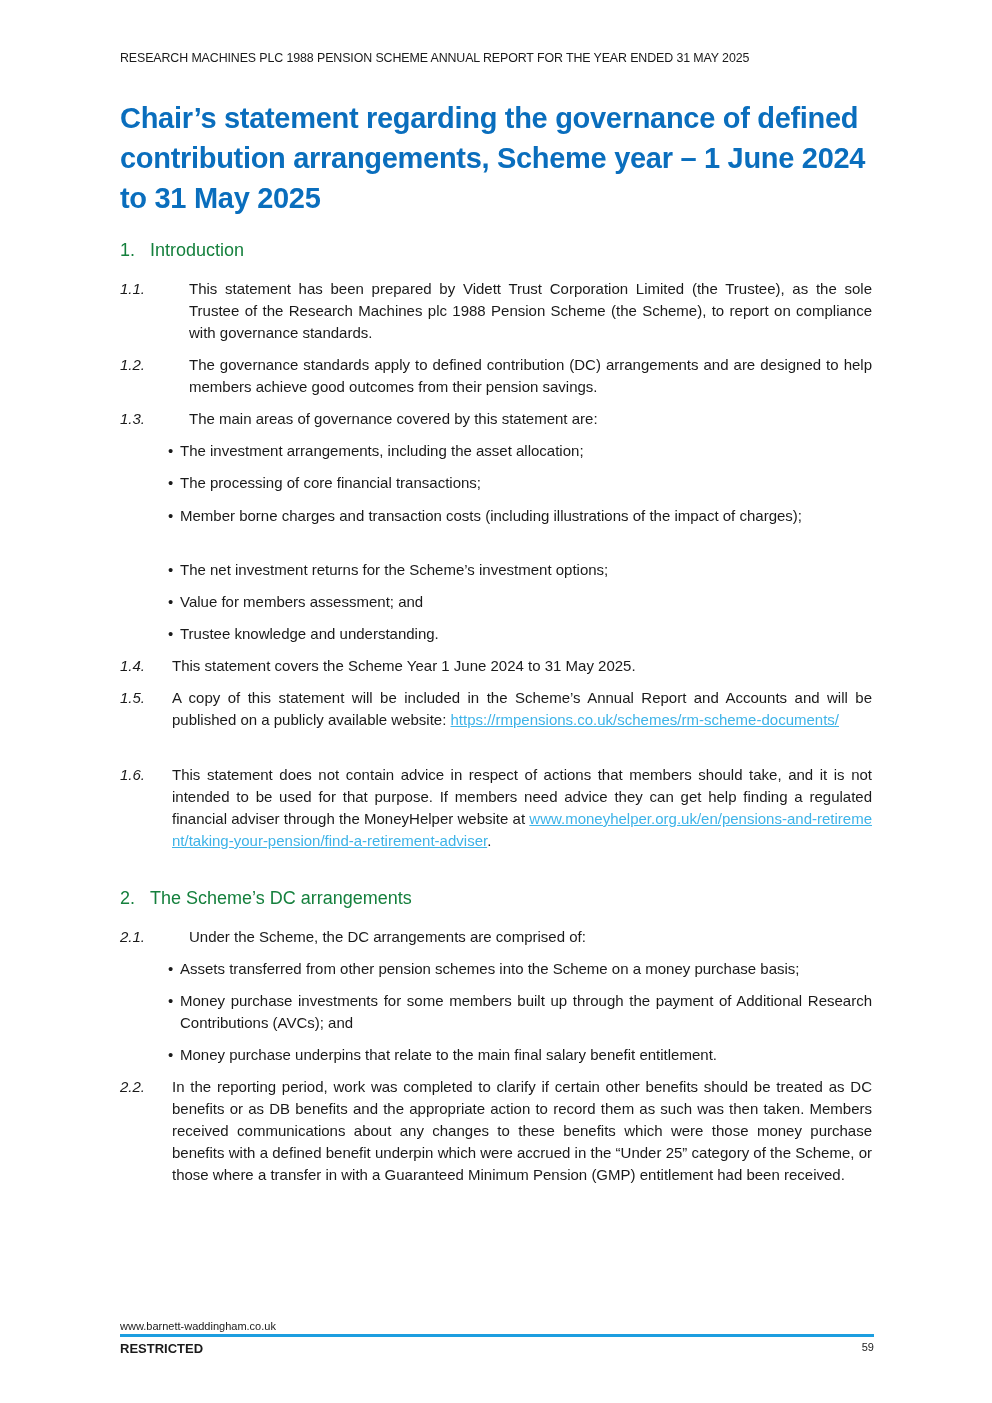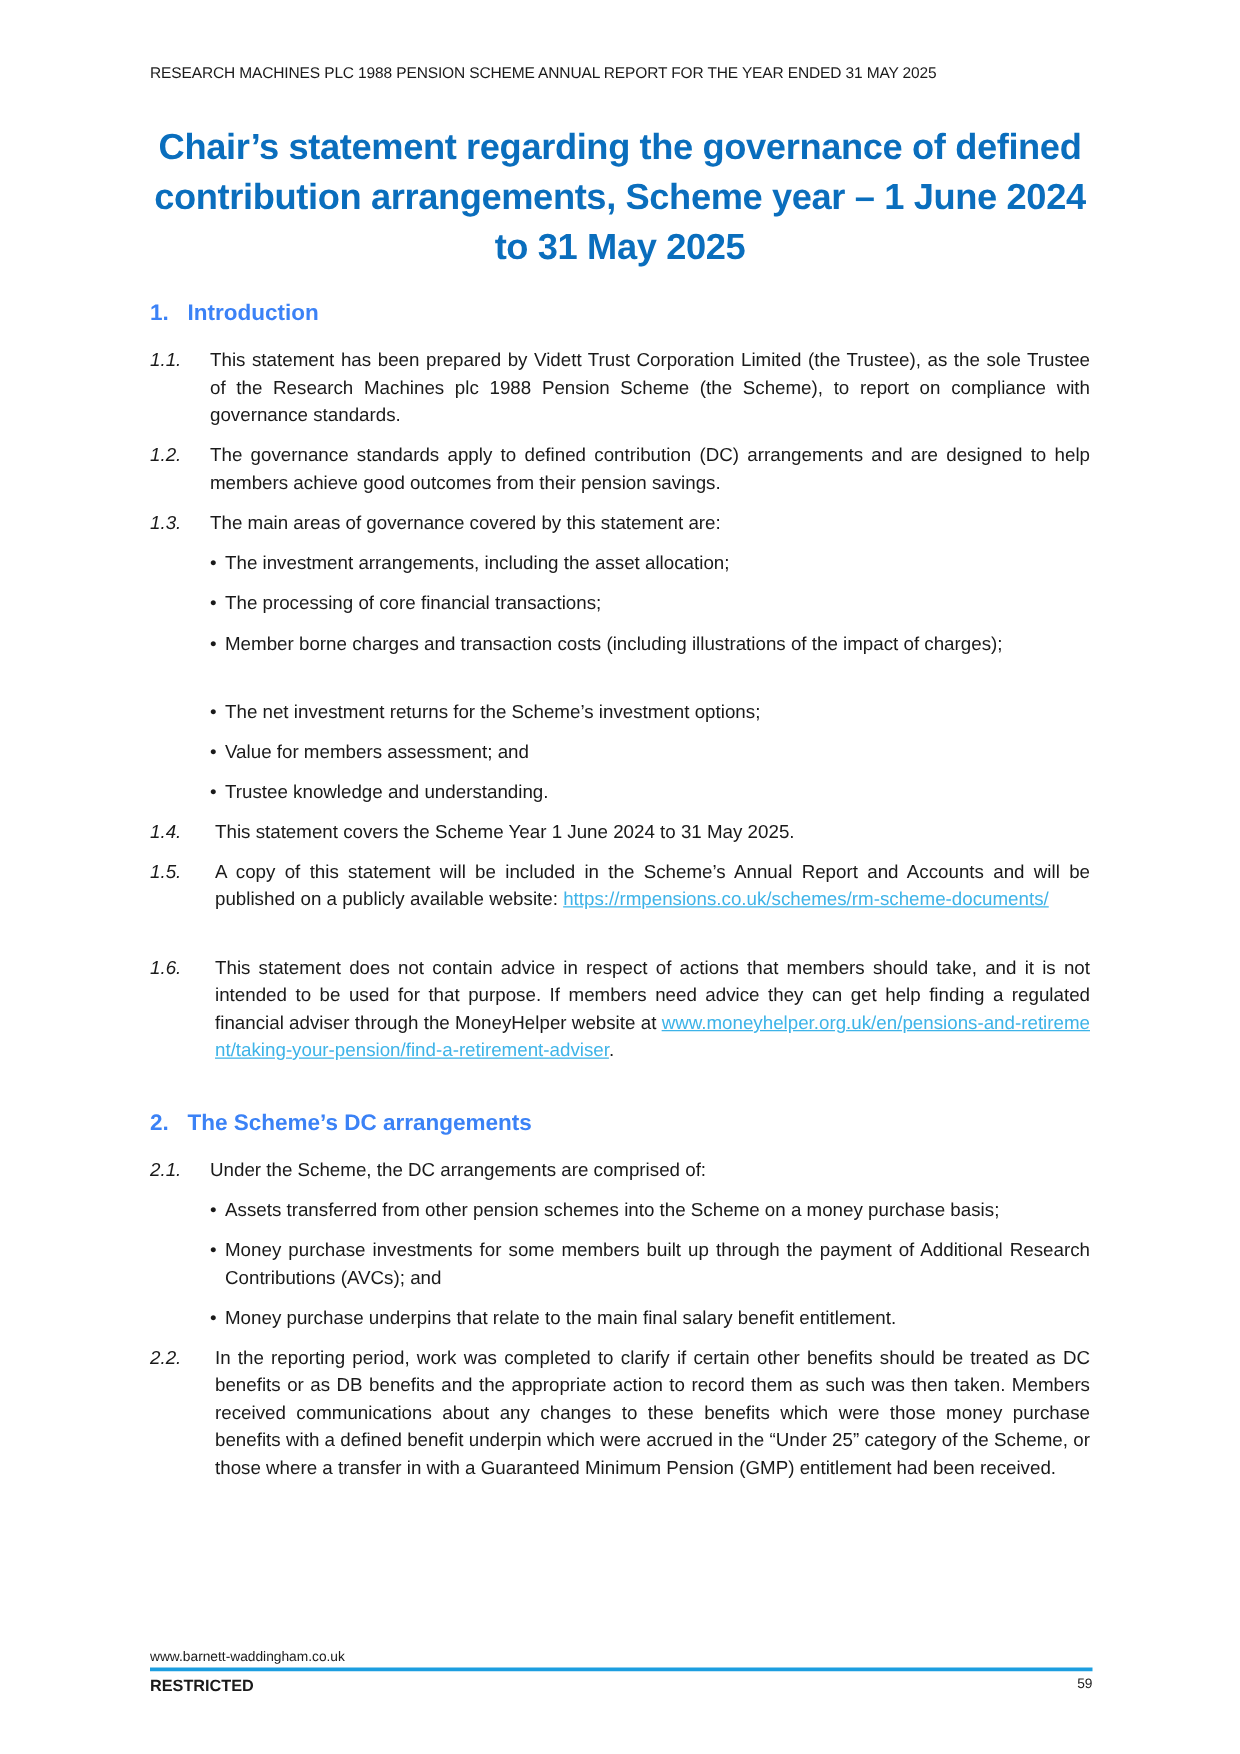--- a/index.html
+++ b/index.html
@@ -9,32 +9,31 @@
   }
   .page { position: absolute; left: 120px; top: 0; width: 752px; }
   .running-header {
     position: absolute; top: 51px; left: 0; font-size: 12.4px; letter-spacing: -0.1px;
     color: #1a1a1a; white-space: nowrap;
   }
   .doc-title {
     position: absolute; top: 98px; left: 0; width: 752px;
     font-size: 29px; line-height: 40px; color: #0a6ebd; font-weight: bold;
     letter-spacing: -0.3px;
-    text-align: center;
   }
   .section-heading {
-    position: absolute; left: 0; font-size: 18px; font-weight: bold; color: #3b82f6;
+    position: absolute; left: 0; font-size: 18px; font-weight: normal; color: #15803d;
     white-space: nowrap;
   }
   .section-heading .num { display: inline-block; width: 30px; }
   .para {
     position: absolute; left: 0; width: 752px; font-size: 15px; line-height: 22px;
   }
   .para .num { position: absolute; left: 0; top: 0; font-style: italic; }
-  .para .text { margin-left: 48px; text-align: justify; }
+  .para .text { margin-left: 69px; text-align: justify; }
   .para.wide .text { margin-left: 52px; }
   .bullet {
     position: absolute; left: 48px; width: 704px; font-size: 15px; line-height: 22px;
   }
   .bullet .dot { position: absolute; left: 0; top: 0; }
   .bullet .text { margin-left: 12px; text-align: justify; }
   a.link { color: #3db3e8; text-decoration: underline; }
   .footer-url { position: absolute; top: 1320px; left: 0; font-size: 11px; color: #1a1a1a; }
   .footer-rule { position: absolute; top: 1334px; left: 0; width: 754px; height: 3px; background: #1c9ee0; }
   .footer-class { position: absolute; top: 1341px; left: 0; font-size: 13px; font-weight: bold; color: #1a1a1a; }

